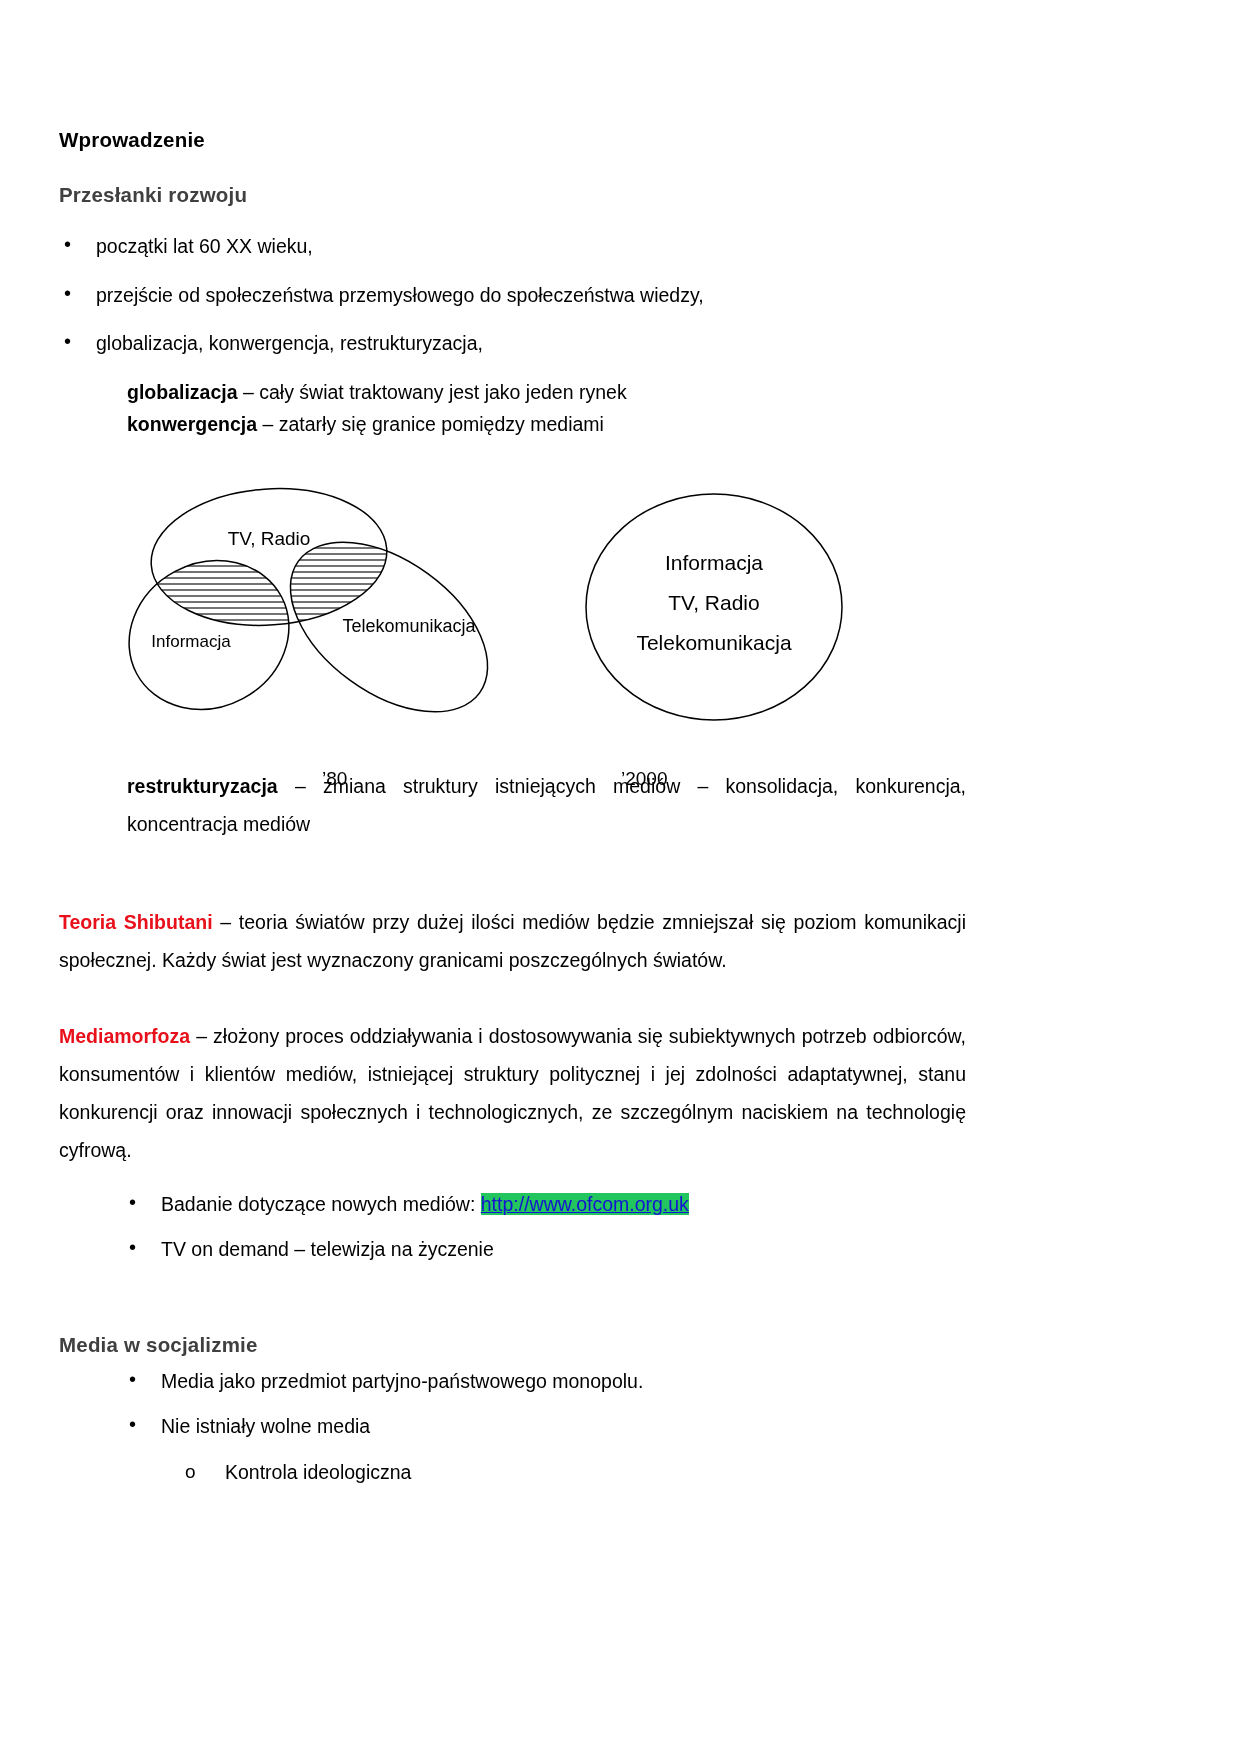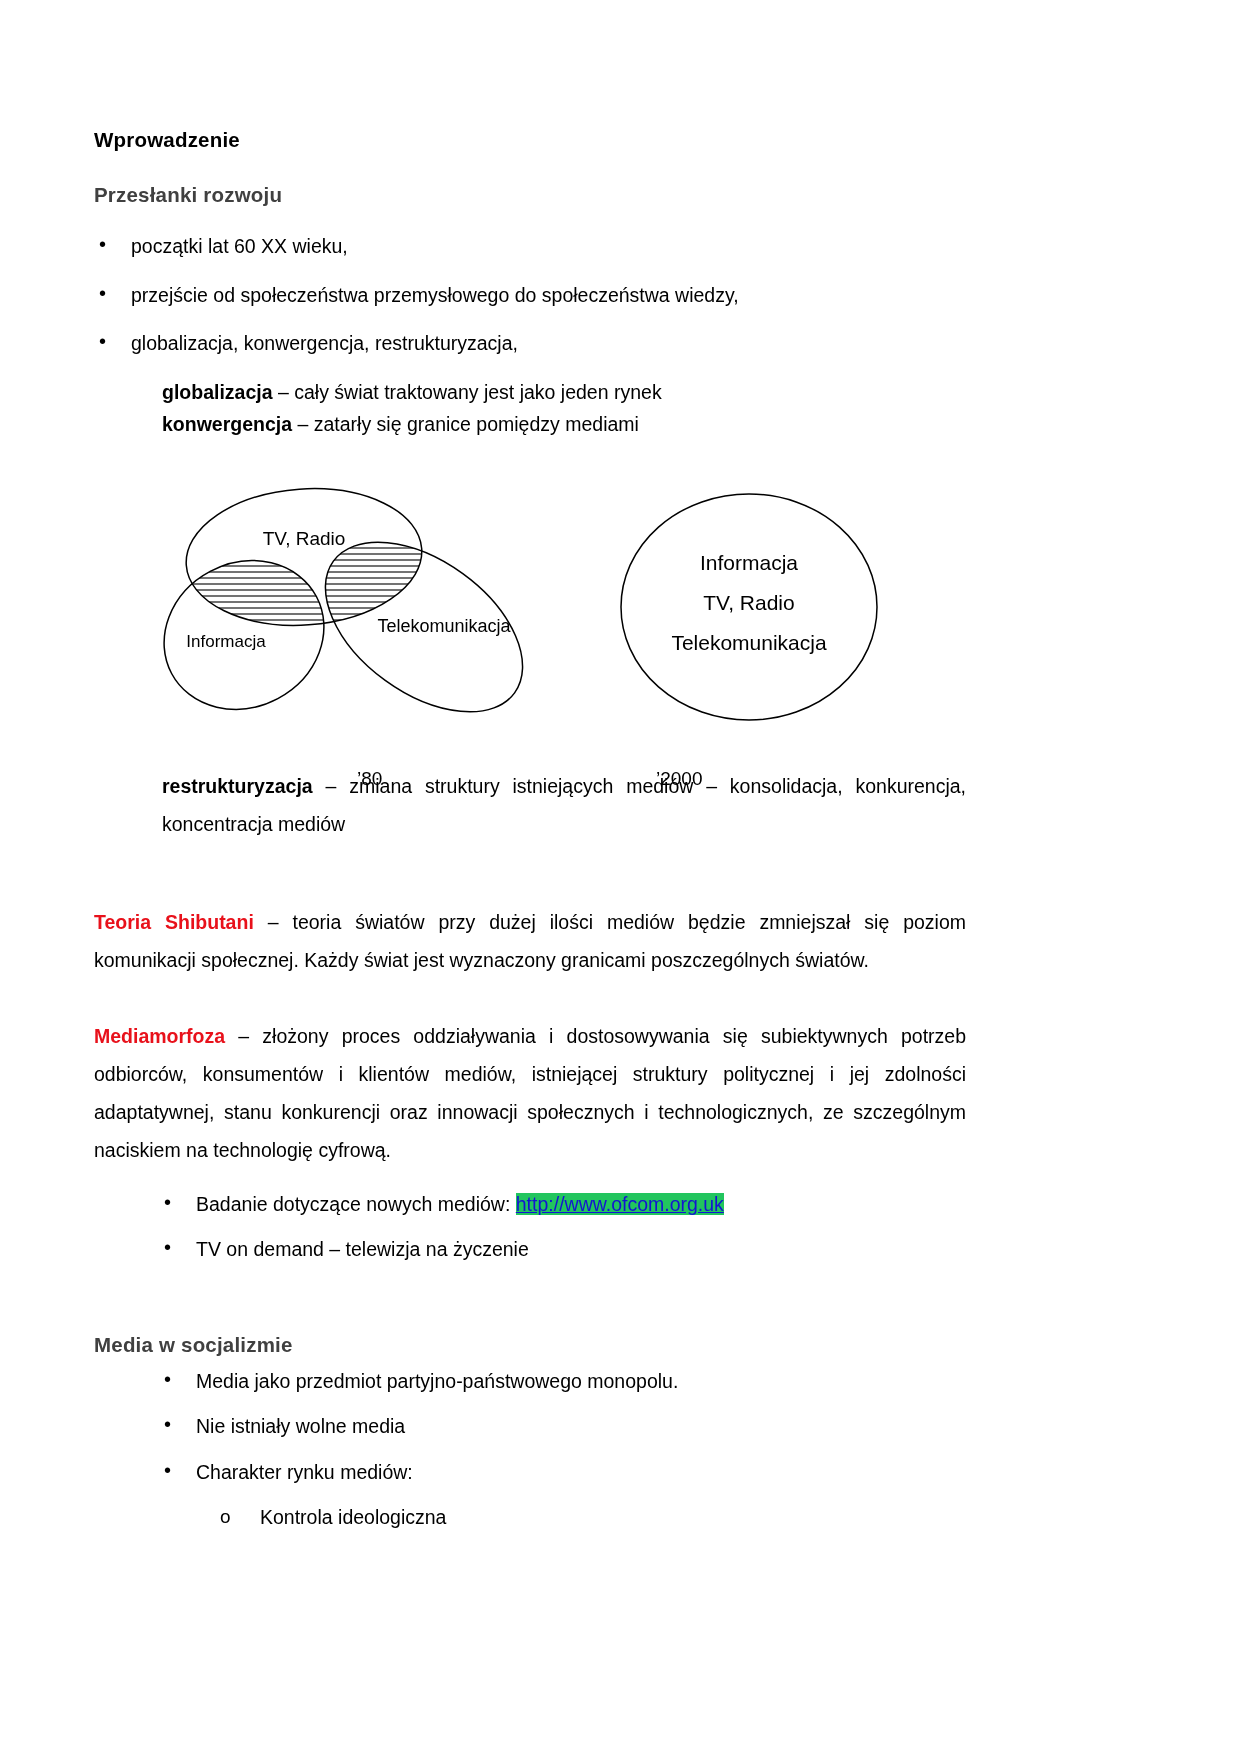--- a/index.html
+++ b/index.html
@@ -14,21 +14,21 @@
     color: #000000;
     position: relative;
     overflow: hidden;
   }
   .page {
     position: absolute;
     left: 0; top: 0;
     width: 1084px;
     height: 1754px;
     box-sizing: border-box;
-    padding: 128px 118px 0 94px;
+    padding: 128px 118px 0 59px;
   }
 
   
   .h-black {
     font-size: 20.5px;
     font-weight: bold;
     letter-spacing: 0.2px;
     margin: 0 0 30px 0;
     line-height: 1.2;
   }
@@ -253,20 +253,19 @@
     </li>
   </ul>
 
   <div class="spacer-lg"></div>
 
   <h2 class="h-red tight">Media w socjalizmie</h2>
 
   <ul class="bullet-list indent1">
     <li><span>Media jako przedmiot partyjno-państwowego monopolu.</span></li>
     <li><span>Nie istniały wolne media</span></li>
-    <li><span>Charakter rynku mediów:</span></li>
   </ul>
 
   <ul class="circle-list">
     <li><span>Kontrola ideologiczna</span></li>
   </ul>
 
 </div>
 
 </body></html>

